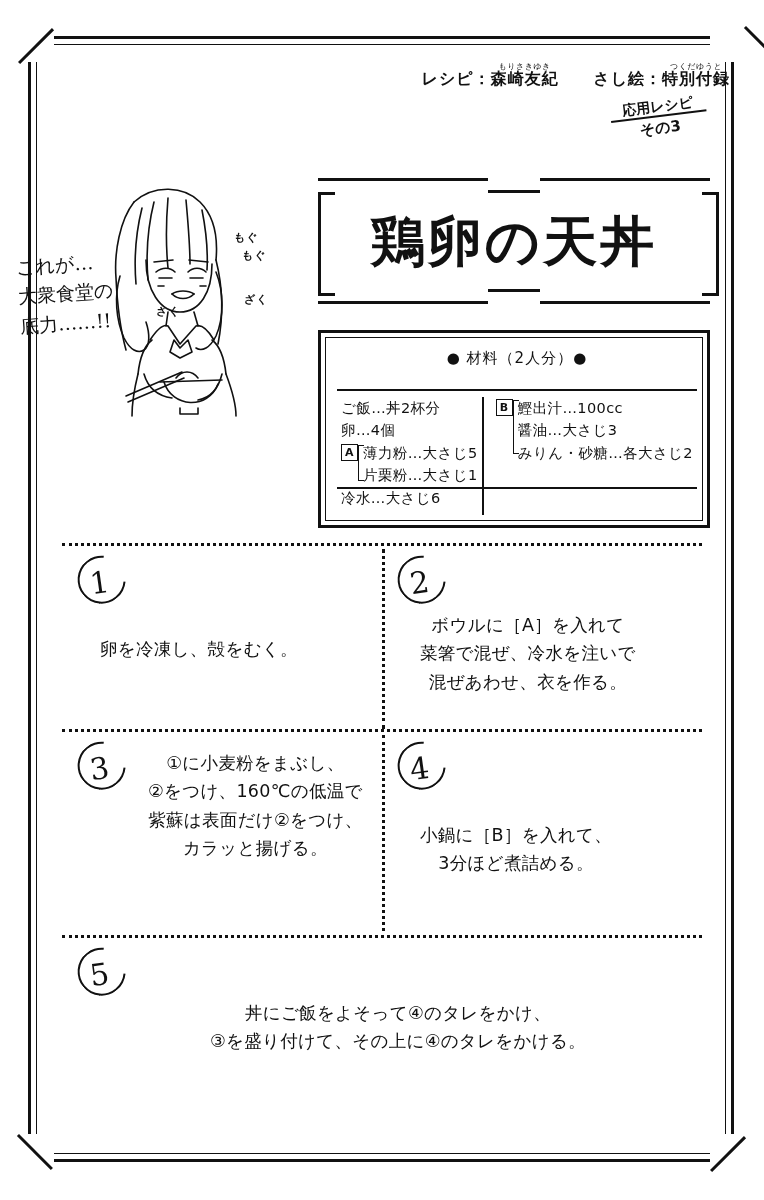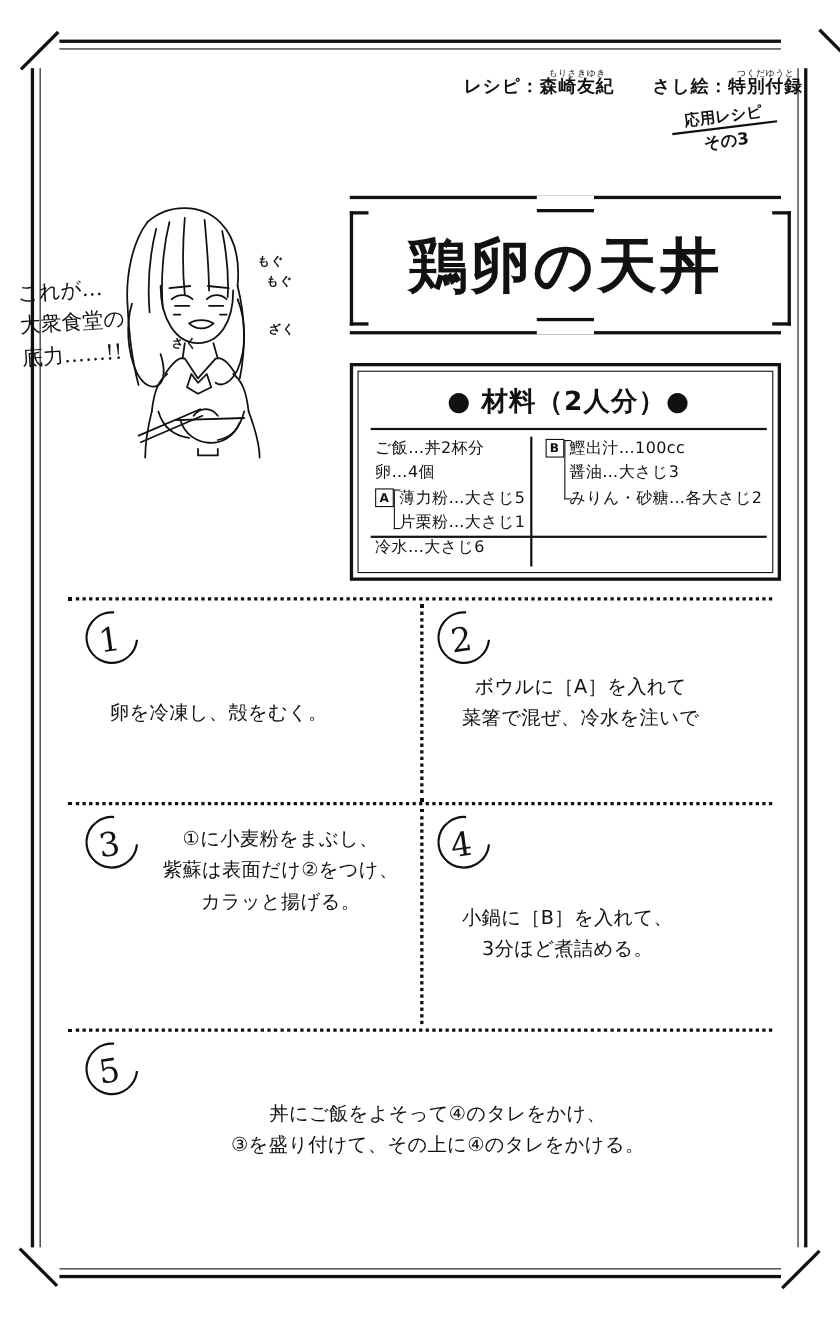--- a/index.html
+++ b/index.html
@@ -172,22 +172,22 @@
     background: #fff;
   }
   .ing-box .inner {
     position: absolute; left: 4px; top: 4px;
     right: 4px; bottom: 4px;
     border: 1px solid #111;
   }
   .ing-head {
     position: absolute; left: 0; top: 16px; width: 392px;
     text-align: center;
-    font-size: 24px;
-    font-weight: bold;
+    font-size: 15px;
+    font-weight: normal;
     letter-spacing: 1px;
   }
   .ing-rule {
     position: absolute; left: 16px; top: 56px;
     width: 360px; border-top: 2px solid #111;
   }
   .ing-cols {
     position: absolute; left: 16px; top: 64px;
     width: 360px; height: 118px;
     display: flex;
@@ -425,30 +425,32 @@
     </div>
 
     <div class="step" style="left:338px; top:14px; width:300px;">
       <div class="step-num" style="left:10px; top:8px;">
         <span class="circ"></span>
         <span>2</span>
       </div>
       <div class="step-text" style="left:20px; top:54px;">
         <div>ボウルに［A］を入れて</div>
         <div>菜箸で混ぜ、冷水を注いで</div>
+        <div>混ぜあわせ、衣を作る。</div>
       </div>
     </div>
 
     <div class="step" style="left:18px; top:200px; width:300px;">
       <div class="step-num" style="left:10px; top:8px;">
         <span class="circ"></span>
         <span>3</span>
       </div>
       <div class="step-text" style="left:68px; top:6px;">
         <div>①に小麦粉をまぶし、</div>
+        <div>②をつけ、160℃の低温で</div>
         <div>紫蘇は表面だけ②をつけ、</div>
         <div>カラッと揚げる。</div>
       </div>
     </div>
 
     <div class="step" style="left:338px; top:200px; width:300px;">
       <div class="step-num" style="left:10px; top:8px;">
         <span class="circ"></span>
         <span>4</span>
       </div>

